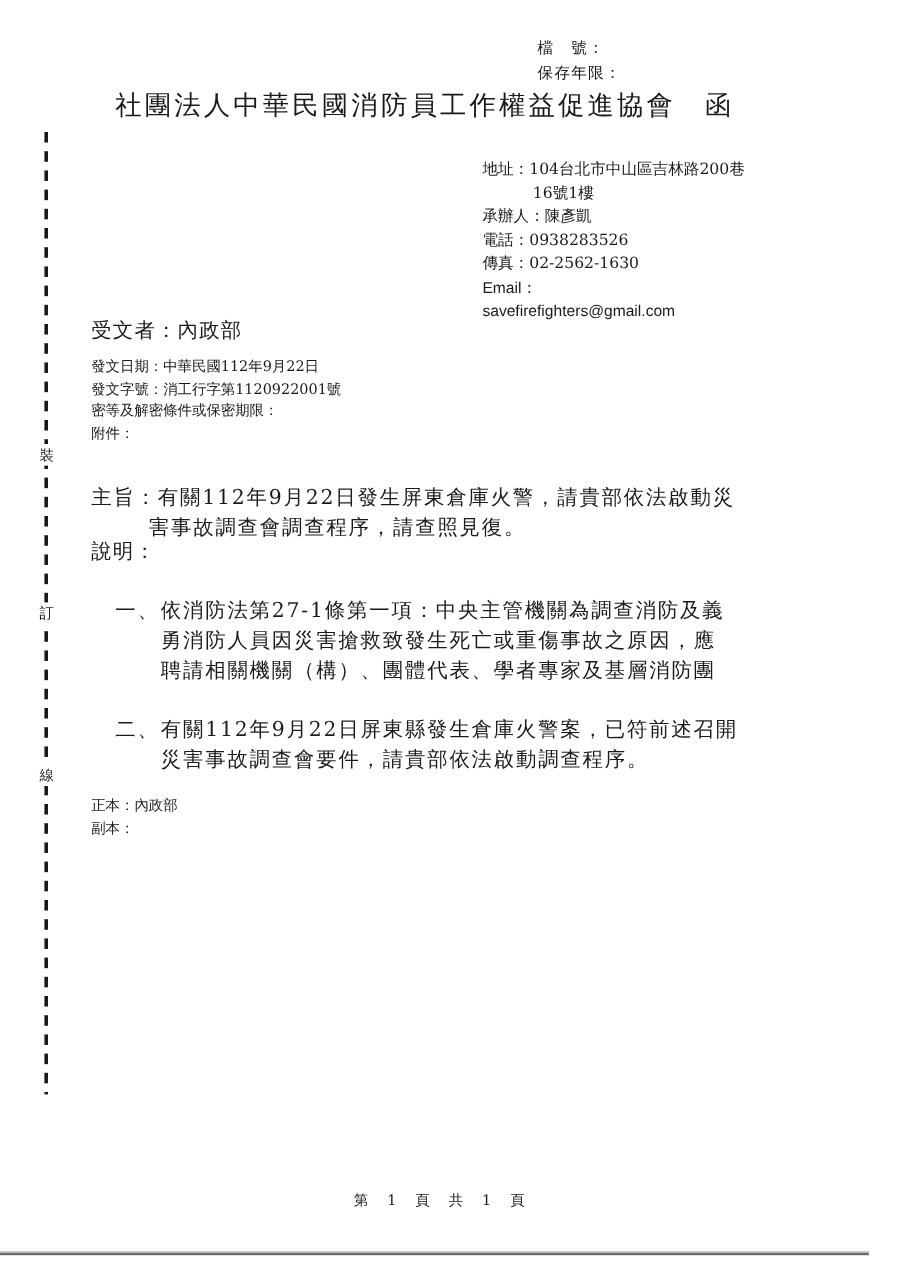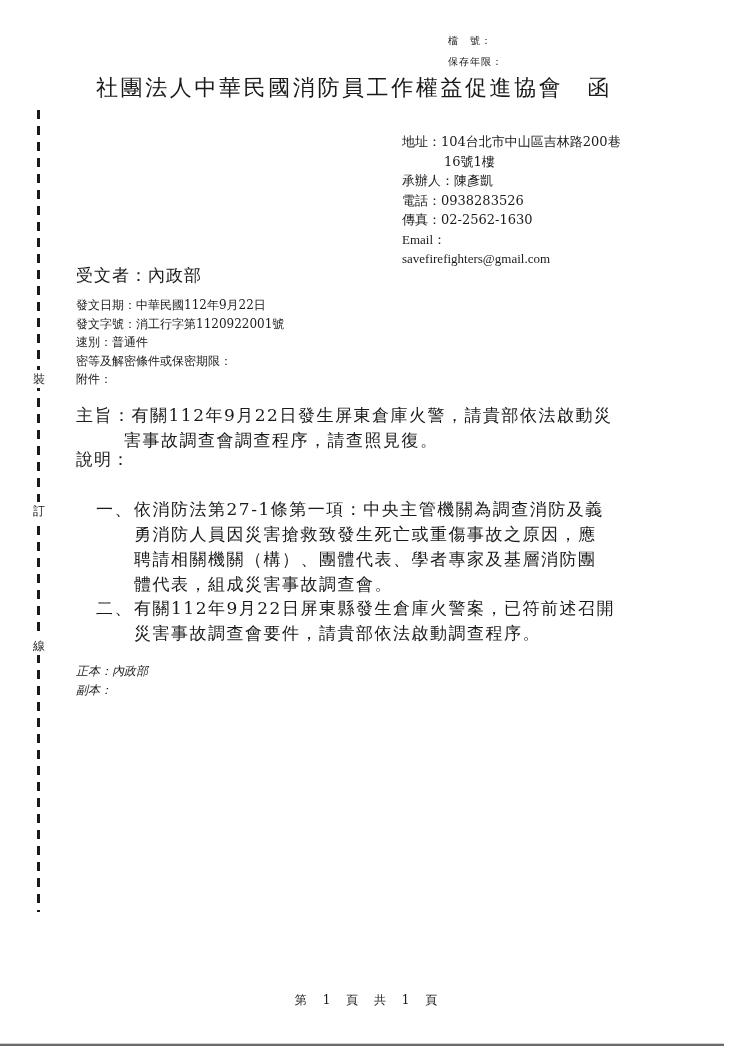--- a/index.html
+++ b/index.html
@@ -13,21 +13,21 @@
       position: relative;
       overflow: hidden;
       color: #1a1a1a;
       font-family: "DejaVu Serif", "Liberation Serif", serif;
     }
     .abs { position: absolute; }
 
     
     .archive {
       left: 448px; top: 30px;
-      font-size: 10px; line-height: 21px;
+      font-size: 13px; line-height: 21px;
       letter-spacing: 1px;
     }
     .archive .row { white-space: nowrap; }
 
     .title {
       left: 96px; top: 73px;
       font-size: 22px; letter-spacing: 2.6px;
       white-space: nowrap;
     }
     .title .doc-type { margin-left: 24px; }
@@ -44,21 +44,21 @@
       font-size: 12px; text-align: center; line-height: 18px;
     }
 
     
     .sender {
       left: 402px; top: 132px;
       font-size: 13px; line-height: 19.5px;
       white-space: nowrap;
     }
     .sender .indent { padding-left: 42px; }
-    .mono { font-family: Liberation Serif, serif; }
+    .mono { font-family: Liberation Sans, sans-serif; }
 
     .recipient {
       left: 76px; top: 264px;
       font-size: 17px; letter-spacing: 1px;
       white-space: nowrap;
       text-align: right;
     }
 
     .meta {
       left: 76px; top: 296px;
@@ -86,21 +86,20 @@
       letter-spacing: 1.5px;
       width: 560px;
     }
     .item .num { position: absolute; left: 0; top: 0; }
     .item .body { padding-left: 38px; }
 
     .copies {
       left: 76px; top: 662px;
       font-size: 12px; line-height: 18.5px;
       white-space: nowrap;
-      font-style: italic;
     }
 
     .footer {
       left: 0; width: 738px; top: 992px;
       text-align: center; font-size: 12px;
       letter-spacing: 6px;
     }
     .bottom-rule {
       left: 0; top: 1043px; width: 724px; height: 2px;
       background: #6a6a6a;
@@ -134,39 +133,37 @@
   <div class="mono">savefirefighters@gmail.com</div>
 </div>
 
 <div class="abs recipient">
   <span>受文者：</span><span>內政部</span>
 </div>
 
 <div class="abs meta">
   <div><span>發文日期：</span><span>中華民國112年9月22日</span></div>
   <div><span>發文字號：</span><span>消工行字第1120922001號</span></div>
-  <div><span>速別：</span><span>普通件</span></div>
   <div><span>密等及解密條件或保密期限：</span><span></span></div>
   <div><span>附件：</span><span></span></div>
 </div>
 
 <div class="abs subject">
   <div><span class="label">主旨：</span><span>有關112年9月22日發生屏東倉庫火警，請貴部依法啟動災</span></div>
   <div class="cont">害事故調查會調查程序，請查照見復。</div>
 </div>
 
 <div class="abs explain-head">說明：</div>
 
 <div class="abs item" style="top:497px">
   <span class="num">一、</span>
   <div class="body">
     <div>依消防法第27-1條第一項：中央主管機關為調查消防及義</div>
     <div>勇消防人員因災害搶救致發生死亡或重傷事故之原因，應</div>
     <div>聘請相關機關（構）、團體代表、學者專家及基層消防團</div>
-    <div>體代表，組成災害事故調查會。</div>
   </div>
 </div>
 
 <div class="abs item" style="top:596px">
   <span class="num">二、</span>
   <div class="body">
     <div>有關112年9月22日屏東縣發生倉庫火警案，已符前述召開</div>
     <div>災害事故調查會要件，請貴部依法啟動調查程序。</div>
   </div>
 </div>

